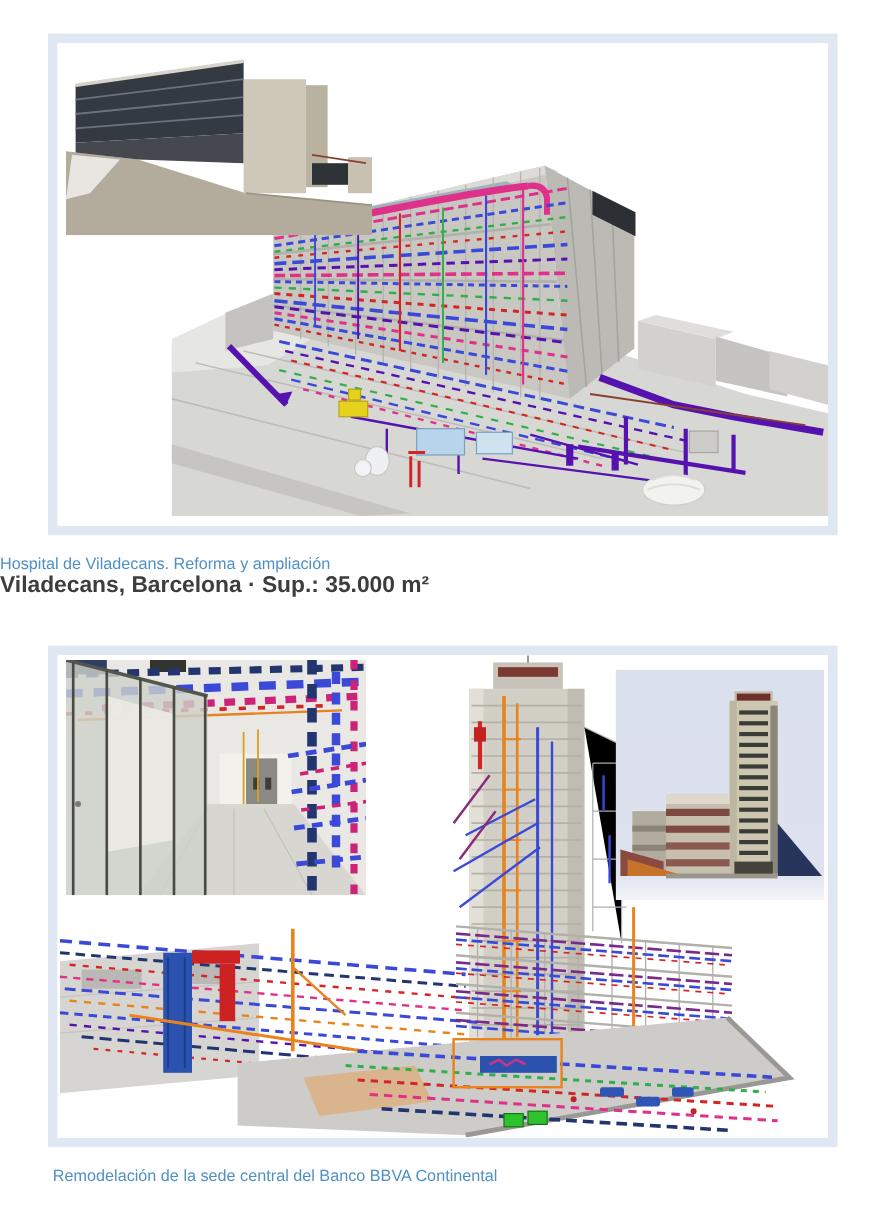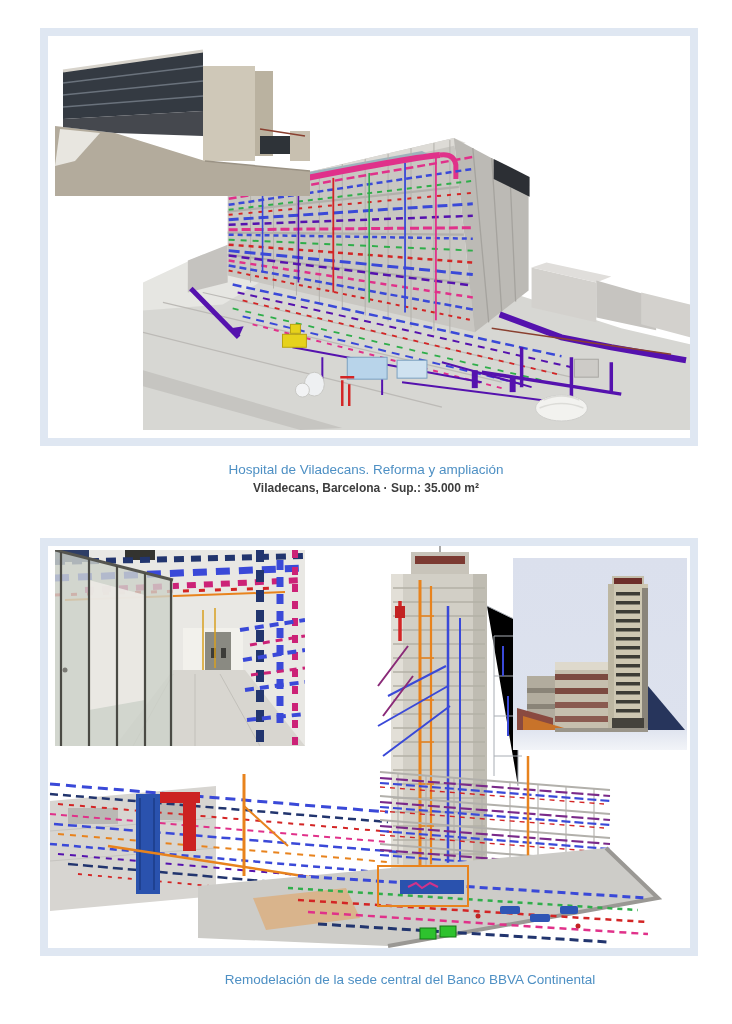--- a/index.html
+++ b/index.html
@@ -2,23 +2,23 @@
 <html style="--accent_blue: #4e90c4; --text_dark: #3d3d3d; --frame_border: #dfe7f2; --mep_magenta: #e0318a; --mep_blue: #3a49d8; --mep_purple: #5512ae; --mep_red: #d32525; --mep_green: #2fae4a; --mep_orange: #e8831d; --model_gray: #cfcdc8; --sky_lavender: #dbe0ed;"><head>
 <meta charset="utf-8">
 <style>
   html,body{margin:0;padding:0;background:#fff;}
   .page{position:relative;width:732px;height:1024px;background:#fff;overflow:hidden;
         font-family:"Liberation Sans",sans-serif;}
   .frame{position:absolute;left:40px;width:658px;height:418px;box-sizing:border-box;
          border:8px solid var(--frame_border,#dfe7f2);background:#fff;}
   .frame .inner{position:relative;width:642px;height:402px;overflow:hidden;background:#fff;}
   .abs{position:absolute;}
-  .caption{position:absolute;left:0;width:732px;text-align:center;line-height:18px;}
+  .caption{position:absolute;left:0;width:732px;text-align:left;line-height:18px;}
   .caption .t{color:var(--accent_blue,#4e90c4);font-size:13.5px;font-weight:400;margin:0;}
-  .caption .s{color:var(--text_dark,#3d3d3d);font-size:12px;font-weight:700;margin:0;}
+  .caption .s{color:var(--text_dark,#3d3d3d);font-size:19px;font-weight:700;margin:0;}
   svg{display:block;}
   
   .sM{stroke:var(--mep_magenta,#e0318a);fill:none;}
   .sB{stroke:var(--mep_blue,#3a49d8);fill:none;}
   .sP{stroke:var(--mep_purple,#5512ae);fill:none;}
   .sR{stroke:var(--mep_red,#d32525);fill:none;}
   .sG{stroke:var(--mep_green,#2fae4a);fill:none;}
   .sO{stroke:var(--mep_orange,#e8831d);fill:none;}
   .sN{stroke:#22356e;fill:none;}
   .gray{stroke:#b2b0ab;fill:none;}

